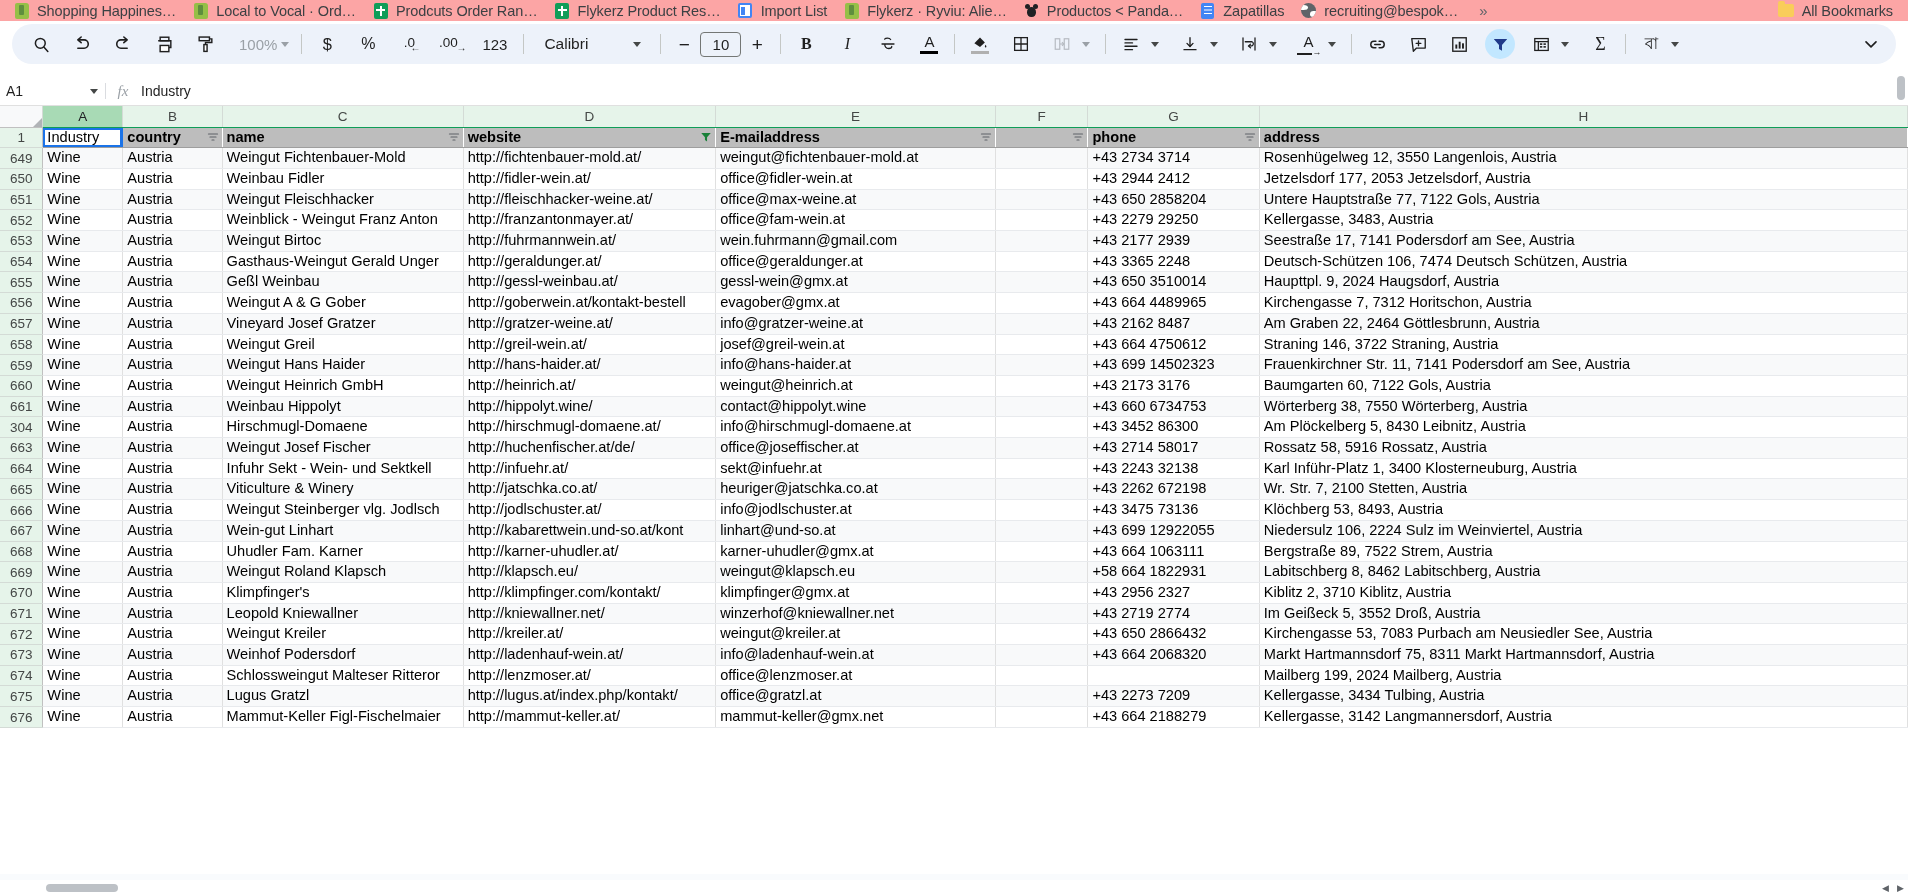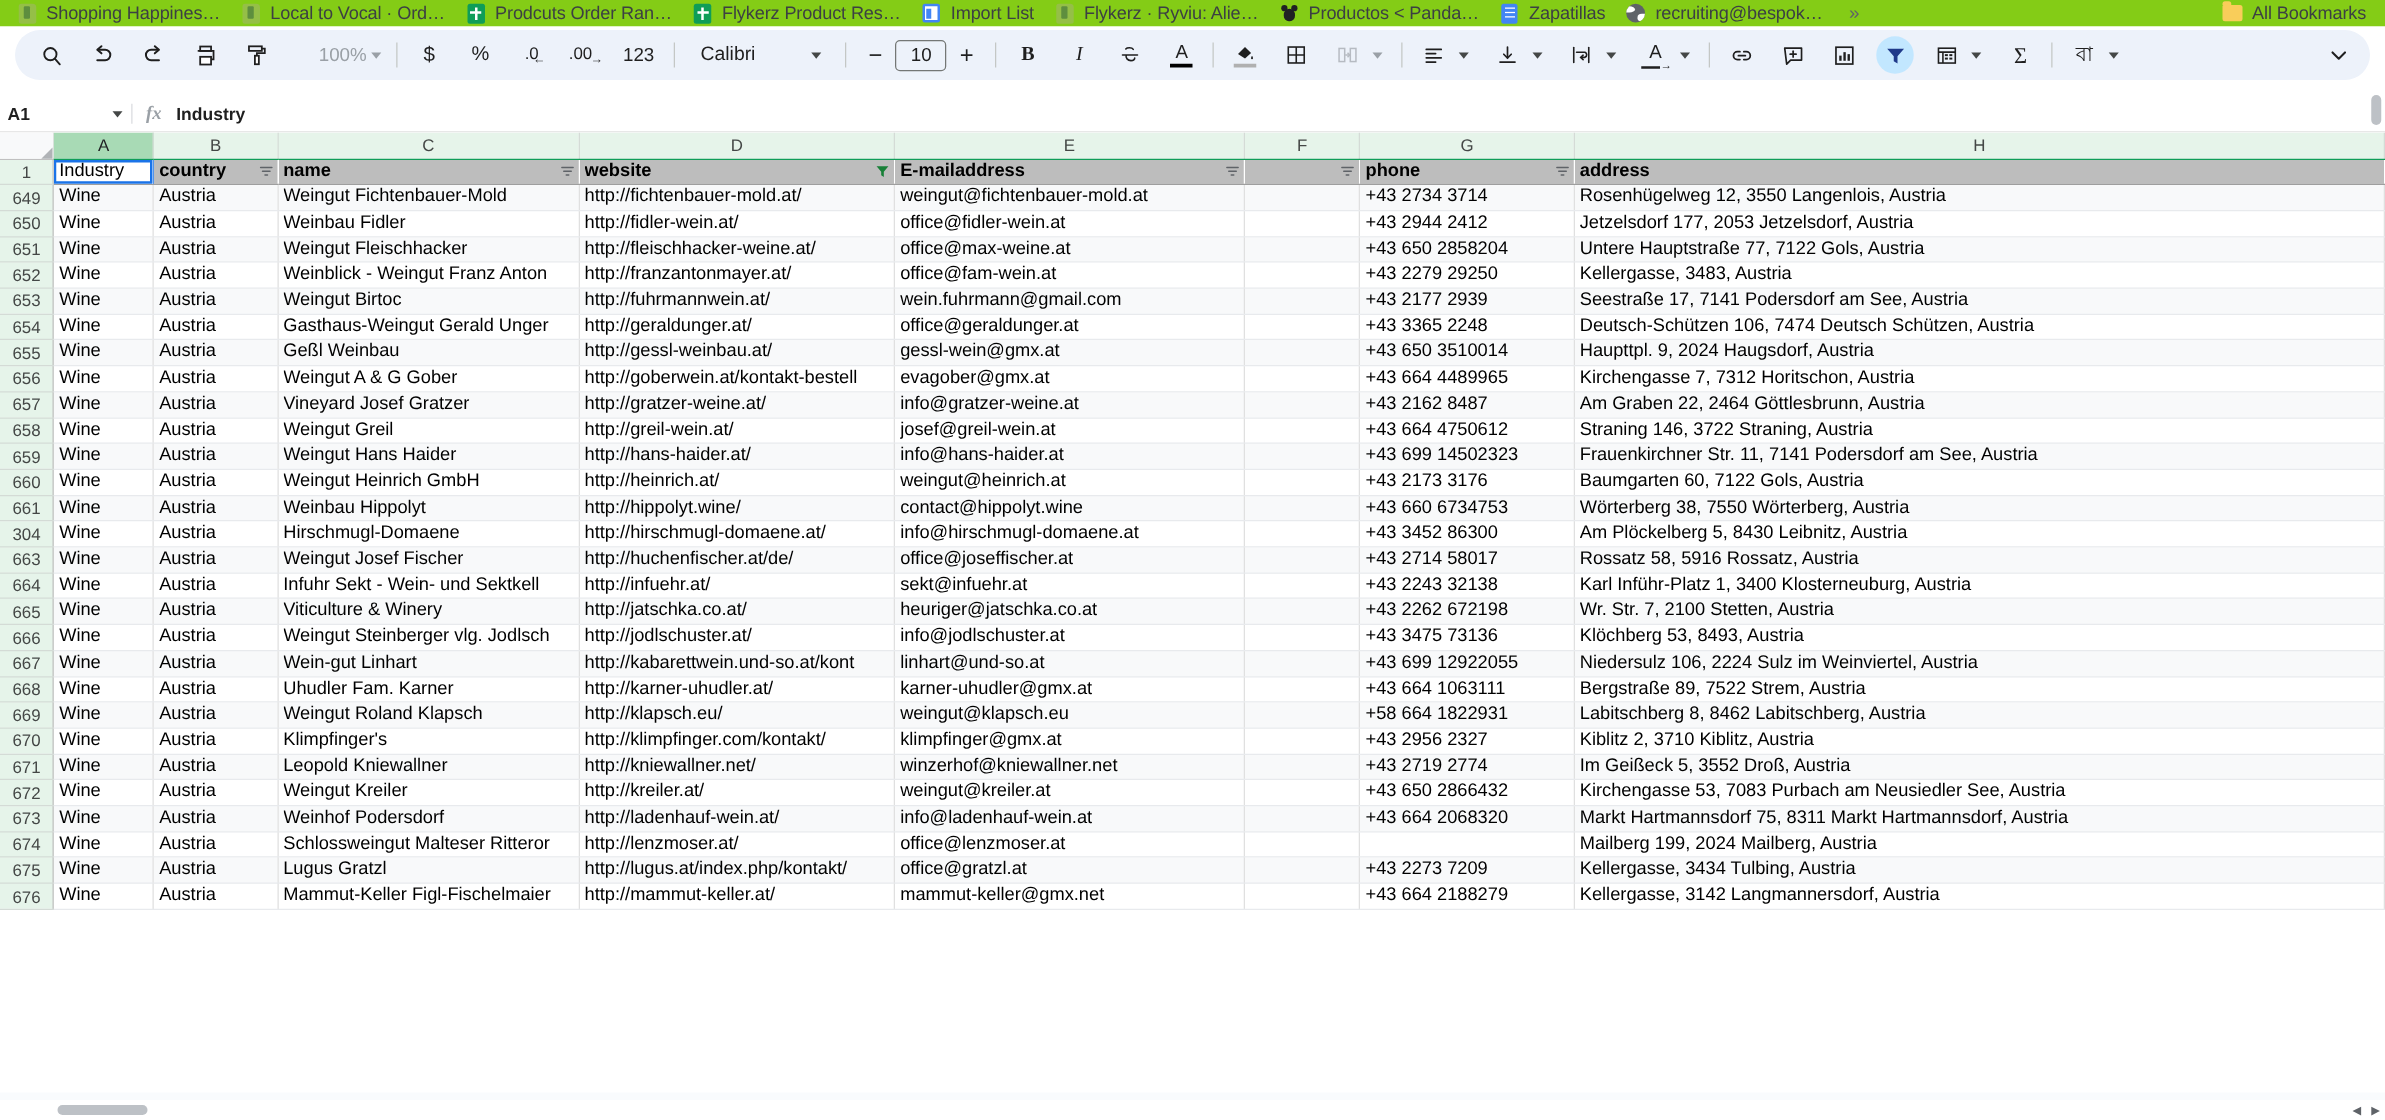--- a/index.html
+++ b/index.html
@@ -7,21 +7,21 @@
     width: 1908px; height: 896px;
     overflow: hidden;
     background: #ffffff;
     font-family: "Liberation Sans", sans-serif;
     -webkit-font-smoothing: antialiased;
   }
 
   
   .bookmark-bar {
     height: 21px;
-    background: #84cc16;
+    background: #fca5a5;
     display: flex;
     align-items: center;
     padding: 0 6px;
     gap: 0px;
     position: relative;
     overflow: hidden;
   }
   .bm {
     display: flex; align-items: center;
     gap: 7px;
@@ -207,21 +207,20 @@
   .tb-zoom {
     display: flex; align-items: center;
     height: 28px;
     border-radius: 4px;
     padding: 0 2px 0 8px;
     cursor: pointer;
     color: #9aa0a6;
     font-size: 15px;
     flex: 0 0 auto;
     gap: 4px;
-    margin-left: 16px;
   }
   .tb-text {
     font-size: 15px;
     color: #1f1f1f;
     height: 28px;
     display: flex; align-items: center;
     padding: 0 6px;
     border-radius: 4px;
     cursor: pointer;
     flex: 0 0 auto;
@@ -284,21 +283,20 @@
   }
   .tb-expand { margin-left: auto; }
 
   
   .formula-bar {
     height: 29px;
     background: #ffffff;
     display: flex;
     align-items: center;
     border-bottom: 1px solid #e0e0e0;
-    font-weight: bold;
   }
   .name-box {
     width: 105px;
     height: 100%;
     display: flex; align-items: center;
     padding-left: 6px;
     gap: 0;
     flex: 0 0 105px;
   }
   .name-val {

